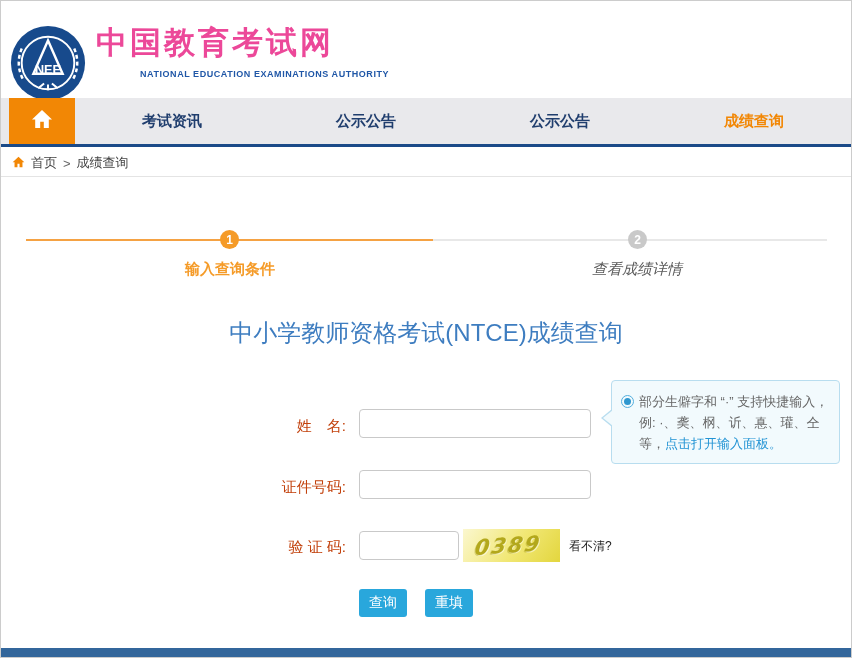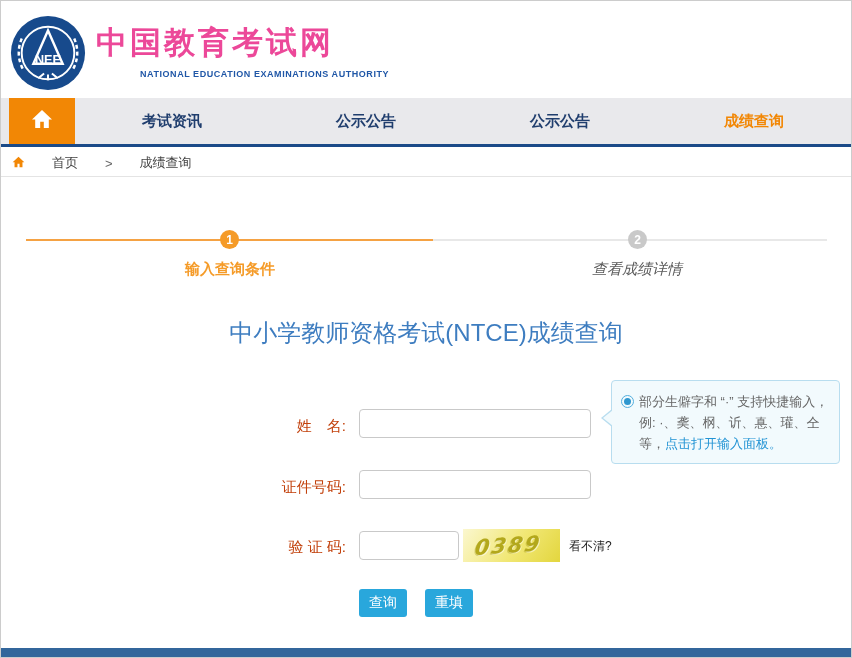--- a/index.html
+++ b/index.html
@@ -2,39 +2,39 @@
 <html><head>
 <meta charset="utf-8">
 <style>
   * { box-sizing: border-box; margin: 0; padding: 0; }
   body { margin: 0; background: #fff; font-family: "Liberation Sans", sans-serif; }
   .page { position: relative; width: 852px; height: 658px; background: #fff;
           border: 1px solid #ccc; overflow: hidden; }
 
   
   .header { position: absolute; top: 0; left: 0; right: 0; height: 97px; background: #fff; }
-  .logo { position: absolute; left: 8px; top: 13px; width: 78px; height: 78px; text-decoration: underline; }
+  .logo { position: absolute; left: 8px; top: 23px; width: 78px; height: 78px; text-decoration: underline; }
   .brand { position: absolute; left: 95px; top: 21px; }
   .site-title { font-size: 31px; font-weight: bold; color: #ec4899; letter-spacing: 3px; }
   .site-subtitle { margin-top: 5px; font-size: 9px; font-weight: bold; color: #2057a7; letter-spacing: 0.55px; padding-left: 44px; }
 
   
   .nav { position: absolute; top: 97px; left: 0; right: 0; height: 49px;
          background: #e9e9ec; border-bottom: 3px solid #1b4a88; display: flex; align-items: stretch; }
   .home-btn { width: 66px; margin-left: 8px; background: #f28705; display: flex;
               align-items: center; justify-content: center; cursor: pointer; }
   .nav-items { flex: 1; display: flex; }
   .nav-item { flex: 1; display: flex; align-items: center; justify-content: center;
               font-size: 15px; font-weight: bold; color: #203e6e; cursor: pointer; }
   .nav-item.active { color: #f28705; }
 
   
   .breadcrumb { position: absolute; top: 149px; left: 0; right: 0; height: 27px;
                 background: #fff; border-bottom: 1px solid #e4e4e4; display: flex;
-                align-items: center; padding-left: 10px; font-size: 13px; color: #444; gap: 21px; }
+                align-items: center; padding-left: 10px; font-size: 13px; color: #444; }
   .breadcrumb .crumb-home { margin-left: 5px; cursor: pointer; }
   .breadcrumb .sep { margin: 0 6px; color: #666; }
 
   
   .main { position: absolute; top: 177px; left: 0; right: 0; height: 472px; background: #fff; }
 
   .step-track { position: absolute; top: 61px; left: 25px; right: 24px; height: 2px; background: #e8e8e8; }
   .step-track-filled { position: absolute; left: 0; top: 0; height: 2px; width: 50.8%; background: #f5a243; }
   .step-circle { position: absolute; top: 52px; width: 19px; height: 19px; border-radius: 50%;
                  color: #fff; font-size: 12px; font-weight: bold; display: flex;

